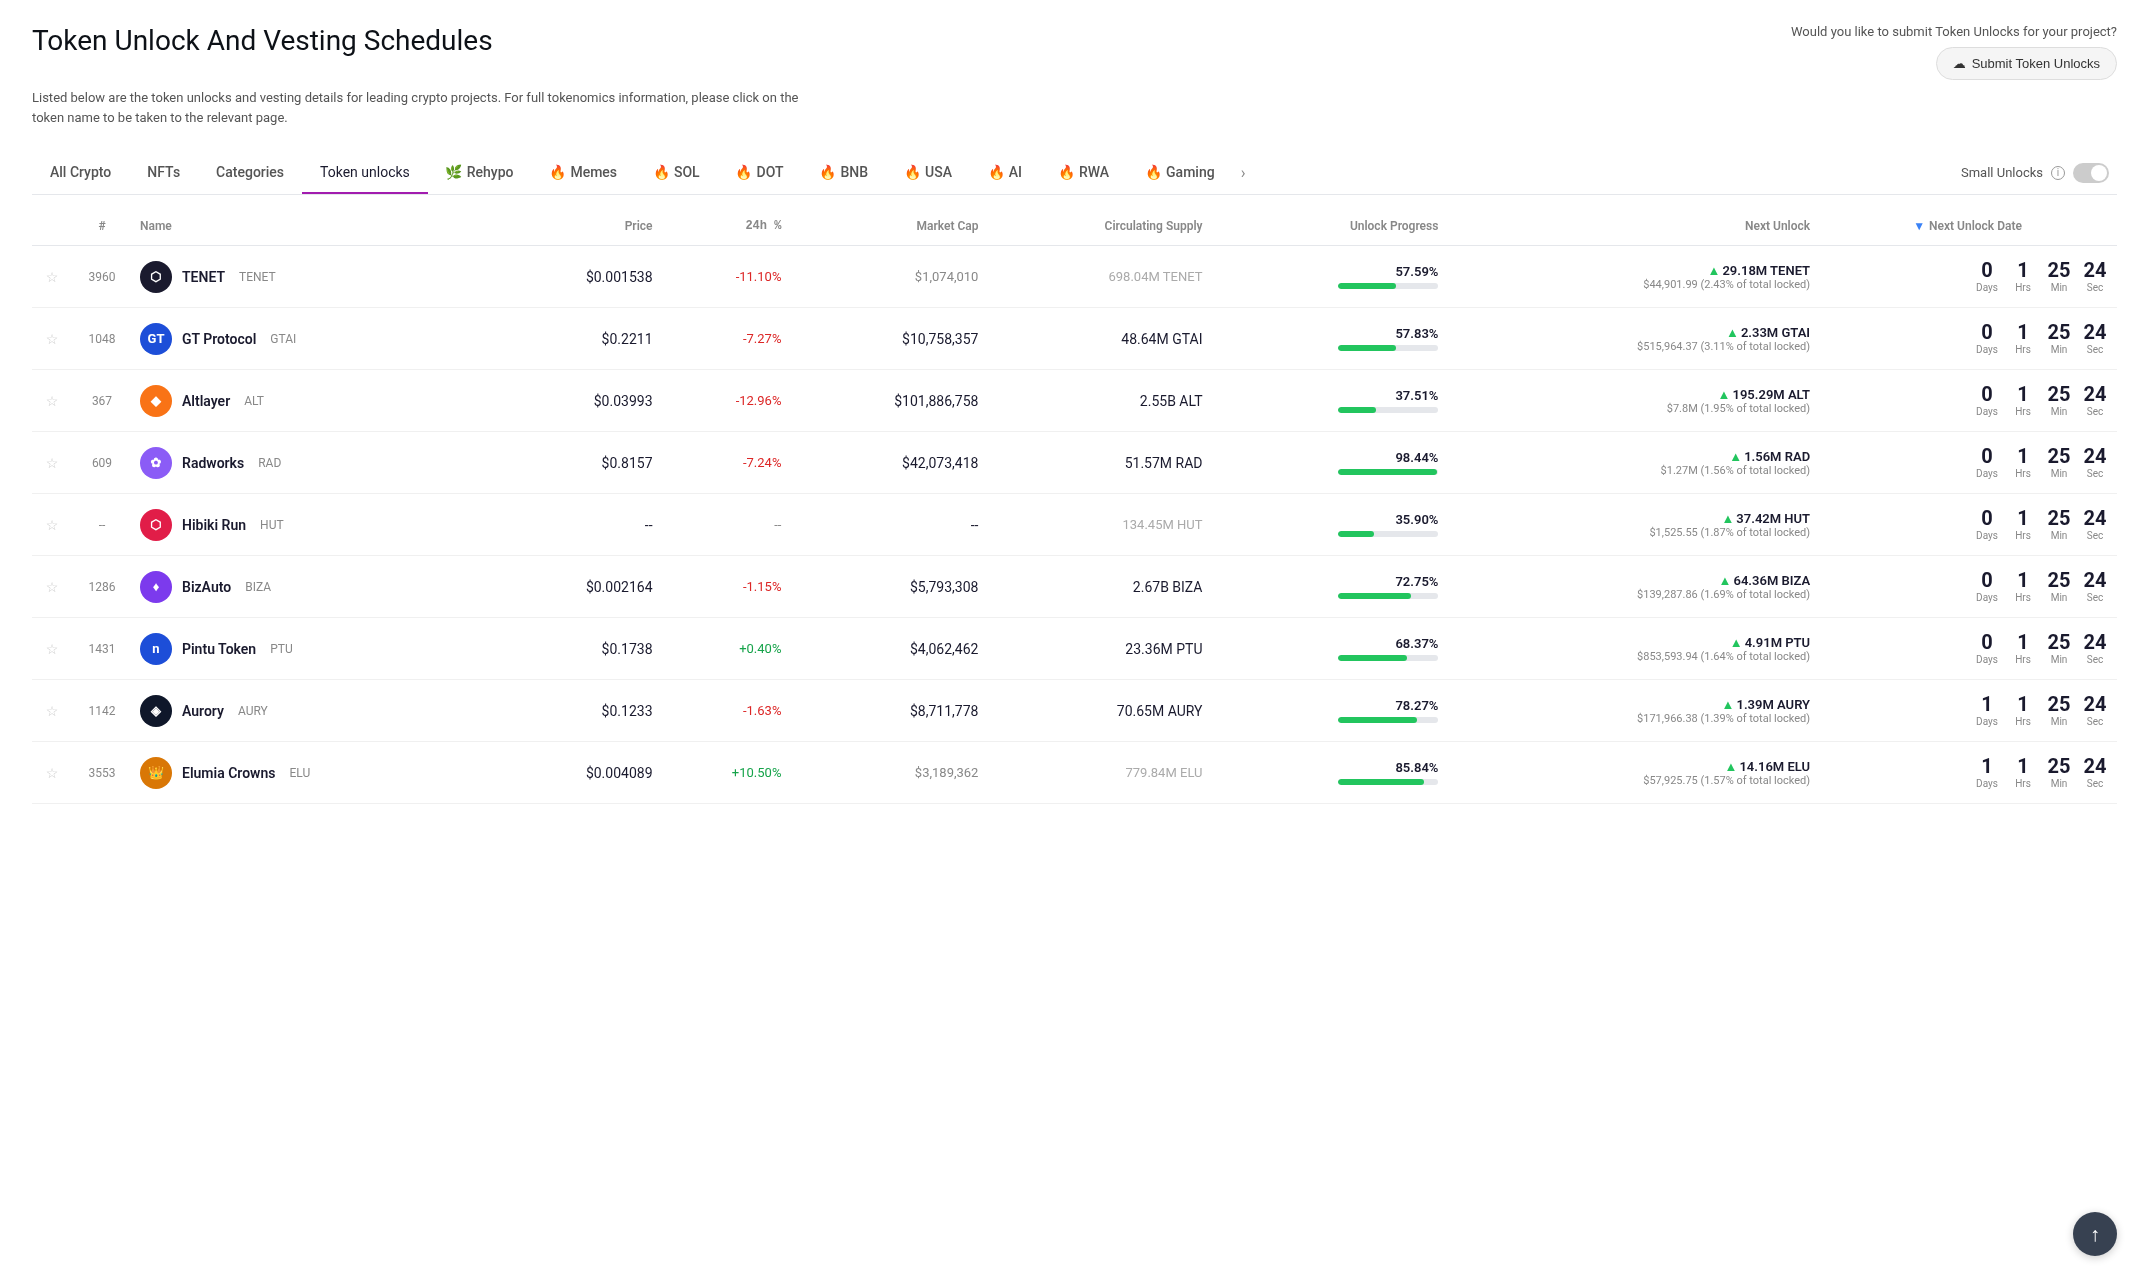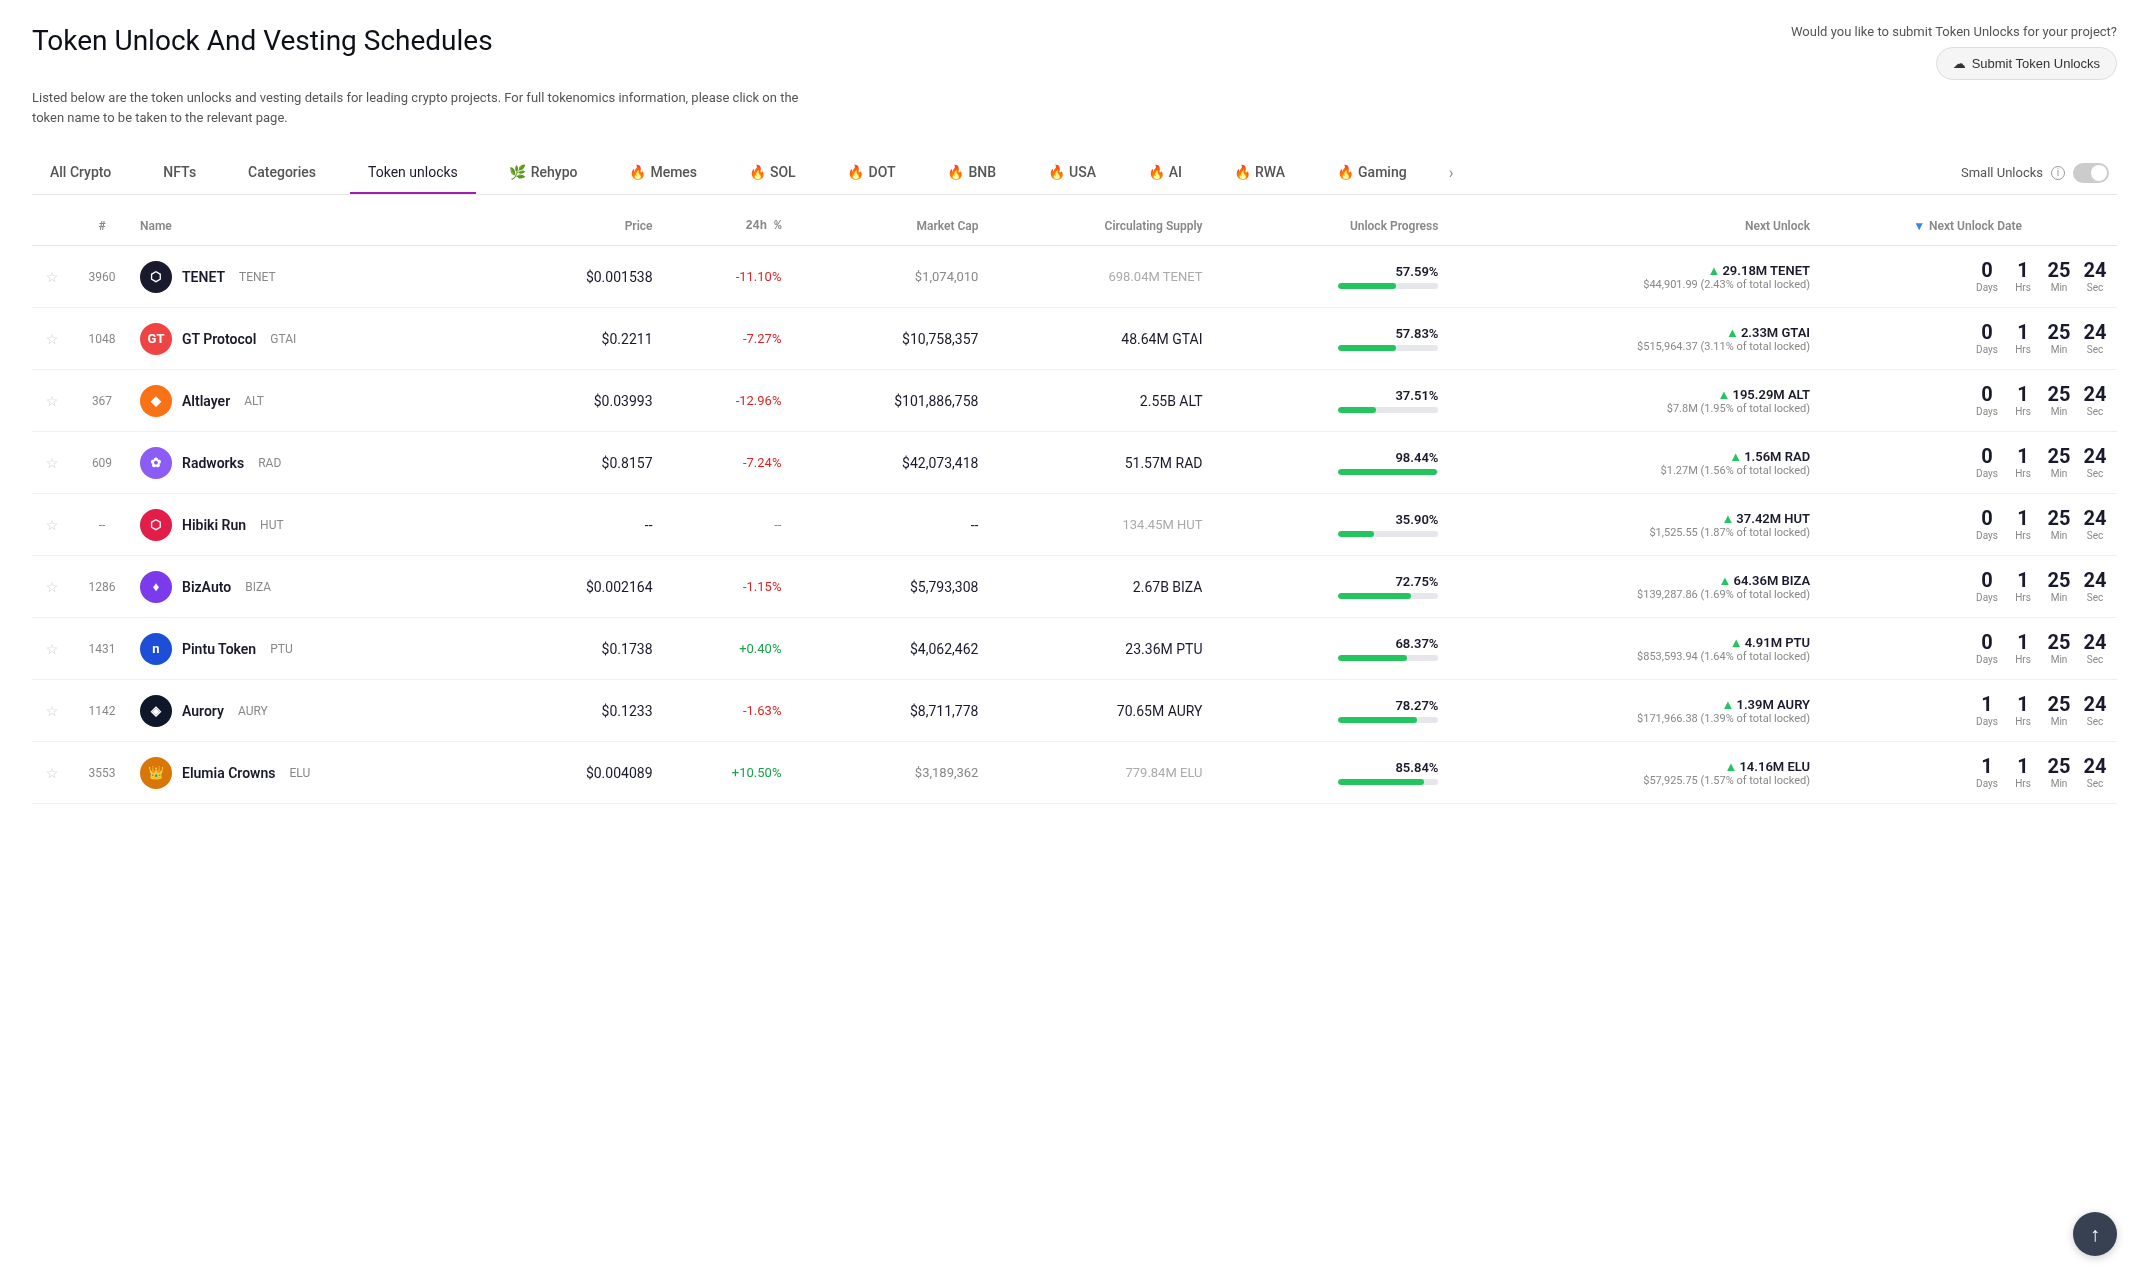--- a/index.html
+++ b/index.html
@@ -52,21 +52,21 @@
       color: #555;
       max-width: 780px;
       line-height: 1.5;
       margin-bottom: 24px;
     }
     .nav-tabs {
       display: flex;
       align-items: center;
       border-bottom: 1px solid #e5e7eb;
       margin-bottom: 0;
-      gap: 16px;
+      gap: 0;
     }
     .nav-tab {
       padding: 12px 18px;
       font-size: 14px;
       color: #555;
       cursor: pointer;
       white-space: nowrap;
       border-bottom: 2px solid transparent;
       margin-bottom: -1px;
       font-weight: 500;
@@ -351,21 +351,21 @@
         <span class="countdown-label">Sec</span>
       </div>
     </div>
   </td>
         </tr>
         <tr>
           <td><span class="star-icon">☆</span></td>
           <td>1048</td>
           <td style="cursor: pointer;">
     <div class="coin-name-cell">
-      <div class="coin-icon" style="background:#ef4444;color:white;font-size:13px">GT</div>
+      <div class="coin-icon" style="background:#1d4ed8;color:white;font-size:13px">GT</div>
       <span class="coin-name-text">GT Protocol</span>
       <span class="coin-ticker">GTAI</span>
     </div>
   </td>
           <td class="price-cell">$0.2211</td>
           <td class="change-neg">-7.27%</td>
           <td class="price-cell">$10,758,357</td>
           <td class="price-cell">48.64M GTAI</td>
           <td class="progress-cell">
     <div class="progress-pct">57.83%</div>

